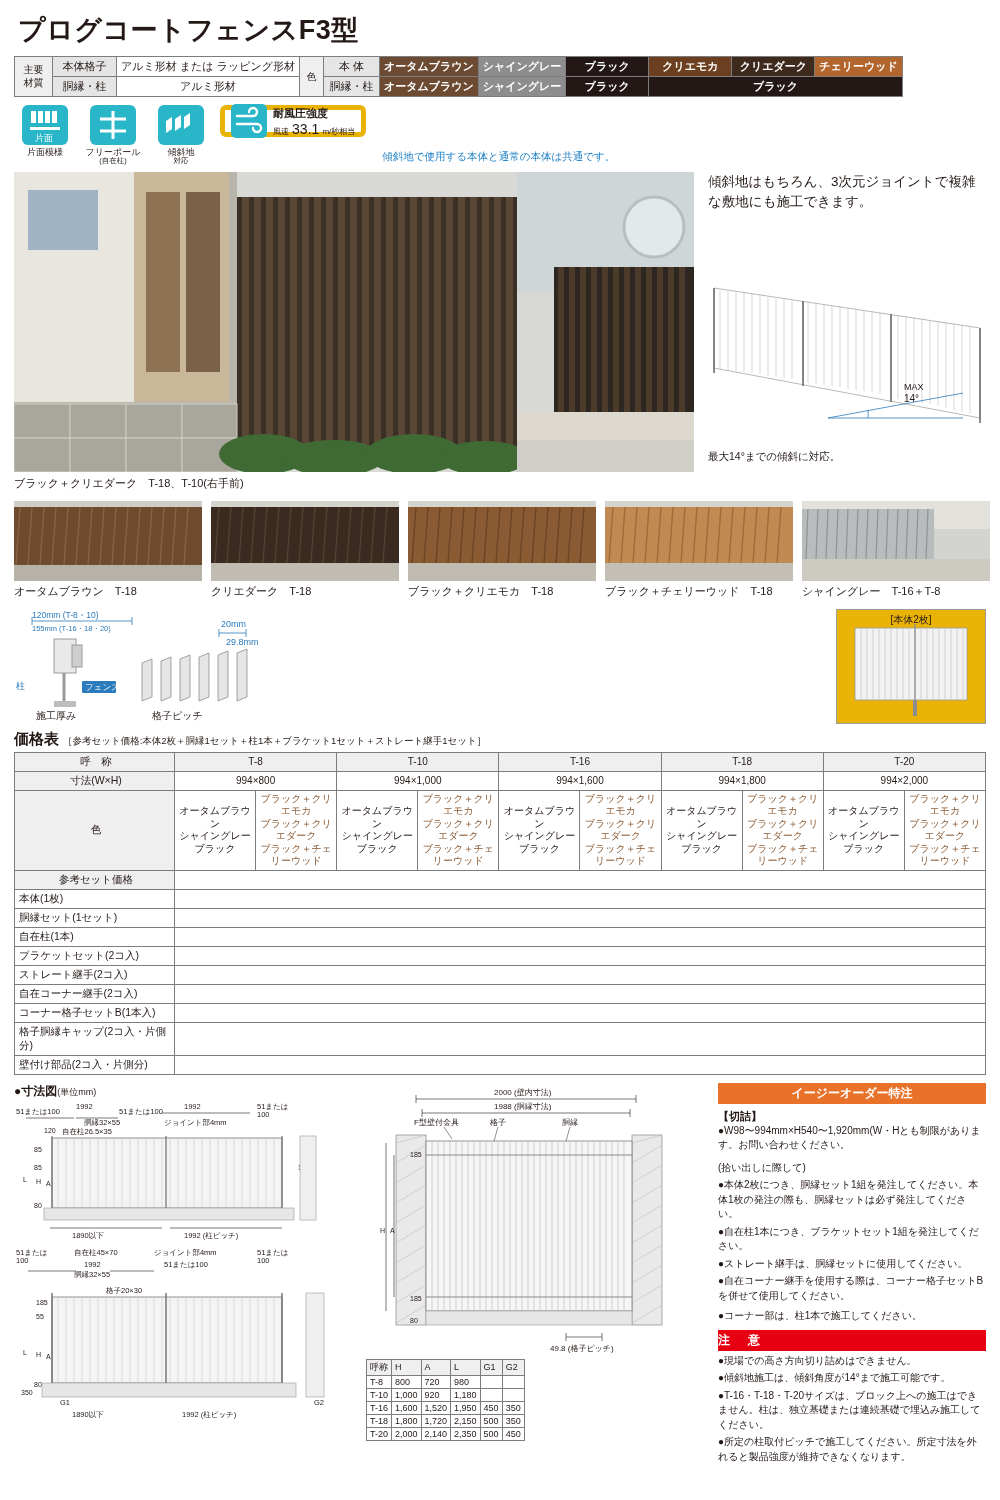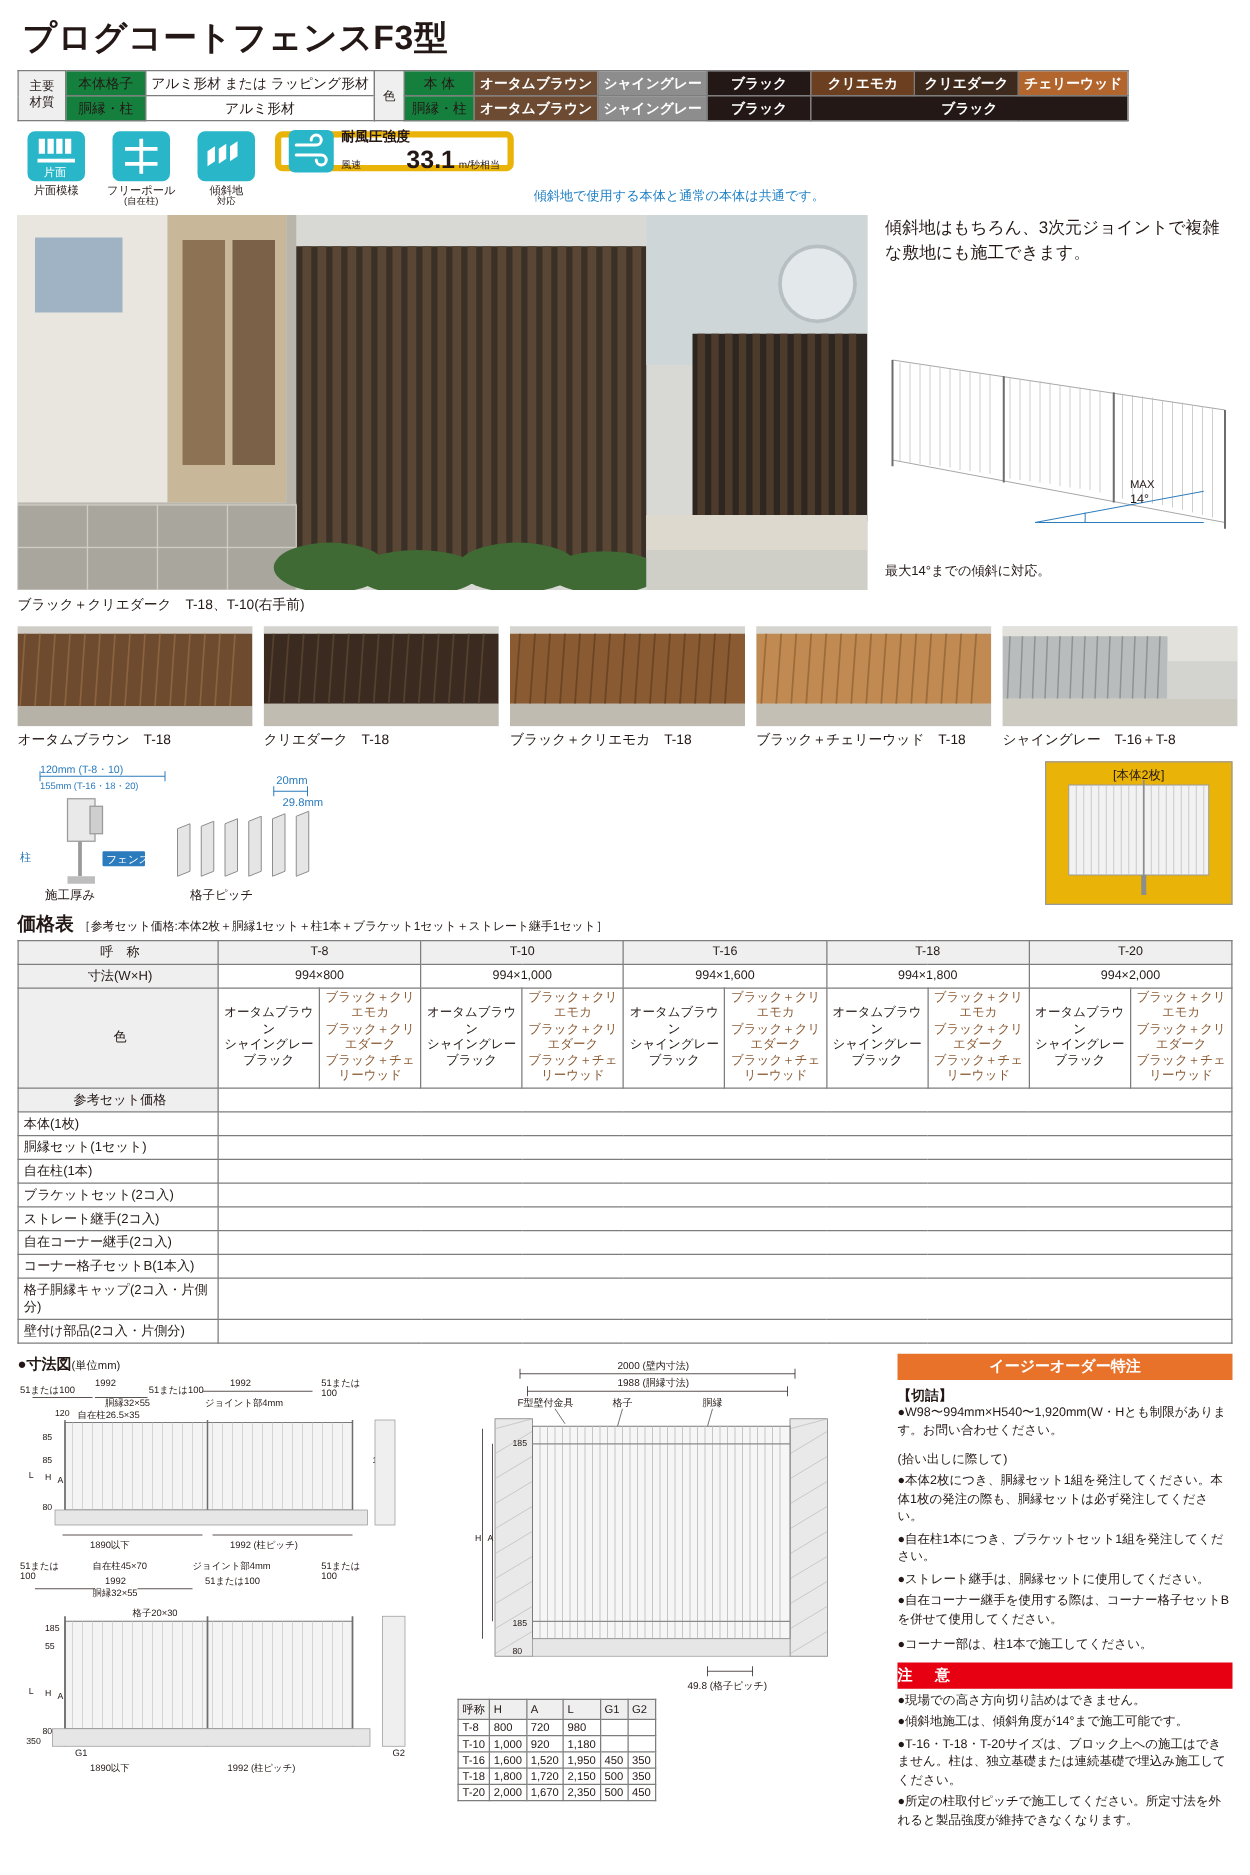--- a/index.html
+++ b/index.html
@@ -13,41 +13,41 @@
   .page { position:relative; width:1000px; height:1500px; padding:10px 14px; }
 
   
   .title { font-size:27px; font-weight:bold; letter-spacing:0.5px; margin:2px 0 8px 4px; }
 
   
   .spec-wrap { display:flex; align-items:flex-start; }
   table.spec { border-collapse:collapse; }
   table.spec td { border:1px solid #7d7d7d; padding:2px 4px; font-size:11px; text-align:center; white-space:nowrap; }
   .spec .lbl { background:#efefef; font-size:10px; }
-  .spec .hdr { background:#15803d; width:38px; }
+  .spec .hdr { background:#e5e5e5; width:38px; }
   .w-mat { width:175px; }
   .color-cell { color:#fff; font-weight:bold; font-size:10.5px; width:83px; }
   .c-autumn { background:#6d4b33; }
   .c-shine  { background:#8d8d8d; }
   .c-black  { background:#231815; }
   .c-kuriemoka { background:#6b3f1f; }
   .c-kuriedark { background:#3e2a1c; }
   .c-cherry { background:#b2662e; }
 
   
   .icons { display:flex; align-items:flex-start; margin:8px 0 6px 2px; gap:10px; }
   .ico { text-align:center; width:58px; }
   .ico .box { width:46px; height:40px; margin:0 auto; border-radius:6px; background:#29b6c8; position:relative; }
   .ico .cap { font-size:9px; line-height:1.15; margin-top:2px; }
   .ico .cap small { font-size:7.5px; display:block; }
   .wind { display:flex; align-items:center; border:5px solid #eab308; border-radius:6px; padding:2px 6px; height:32px; }
   .wind .wbox { width:36px; height:34px; border-radius:5px; background:#29b6c8; margin-right:6px; }
   .wind .wt1 { font-size:11px; font-weight:bold; color:#231815; }
   .wind .wt2 { font-size:8px; }
-  .wind .big { font-size:20px; font-weight:bold;margin-left:33px; }
+  .wind .big { font-size:14px; font-weight:normal; }
   .note-blue { color:#1d7fc4; font-size:10.5px; margin-left:6px; align-self:flex-end; padding-bottom:2px; }
 
   
   .hero-row { display:flex; gap:14px; align-items:flex-start; }
   .hero { width:680px; }
   .photo { width:680px; height:300px; position:relative; overflow:hidden; background:#cfd3d0; }
   .cap-under { font-size:11px; margin-top:4px; }
   .slope { width:280px; }
   .slope-text { font-size:13.5px; line-height:1.5; margin-bottom:6px; }
   .slope-img { width:278px; height:230px; position:relative; }
@@ -984,21 +984,21 @@
           <td>T-18</td>
           <td>1,800</td>
           <td>1,720</td>
           <td>2,150</td>
           <td>500</td>
           <td>350</td>
         </tr>
         <tr>
           <td>T-20</td>
           <td>2,000</td>
-          <td>1,670</td>
+          <td>2,140</td>
           <td>2,350</td>
           <td>500</td>
           <td>450</td>
         </tr>
       </tbody>
         </table>
     </div>
 
     <div class="br">
       <div class="orange-bar">イージーオーダー特注</div>

